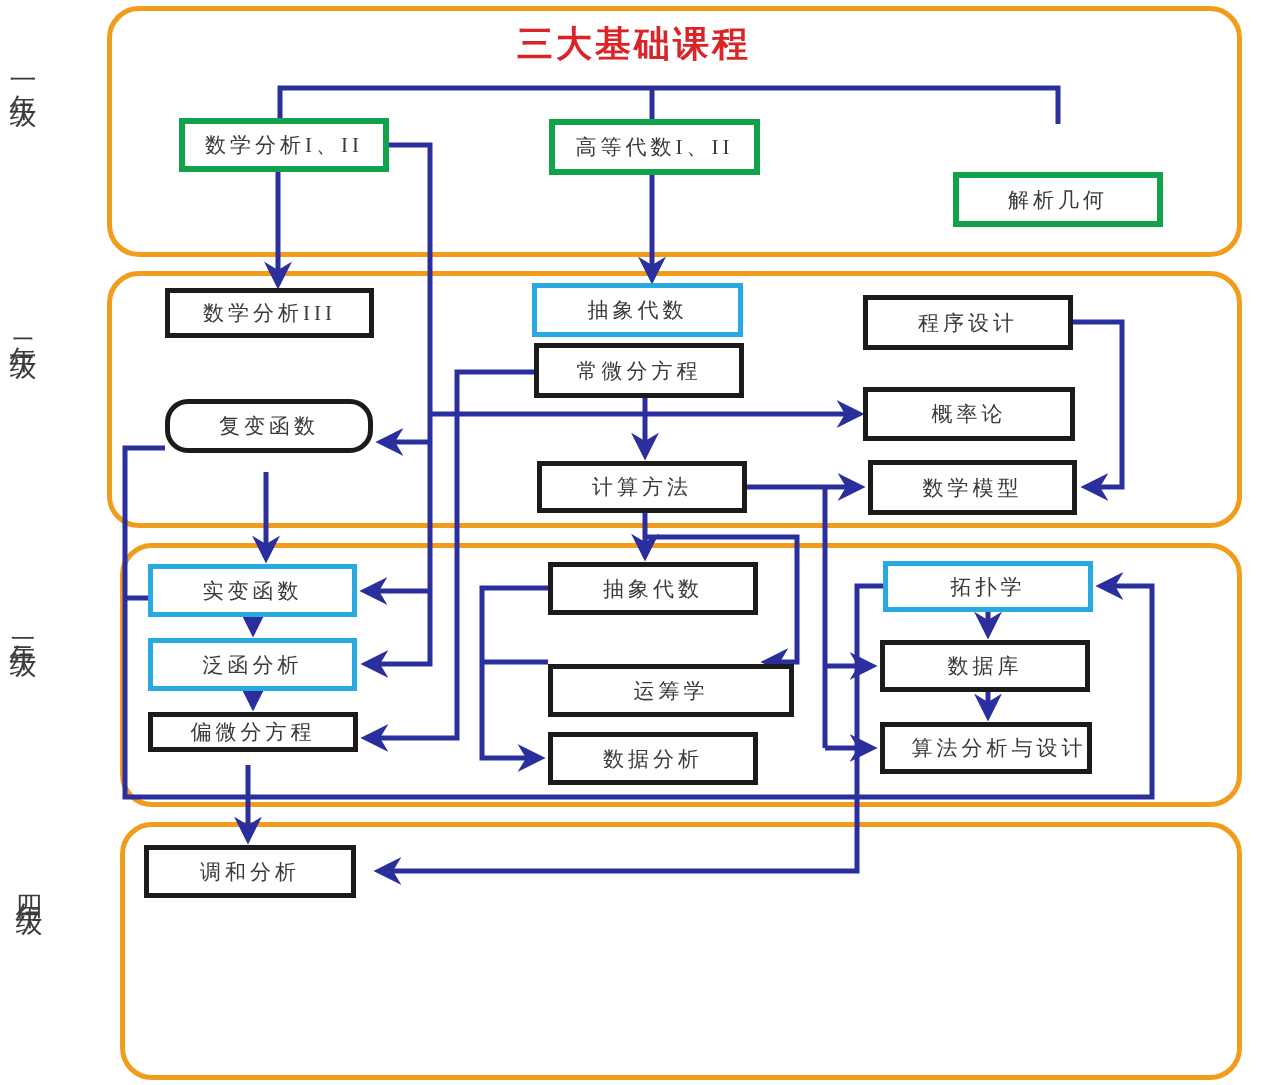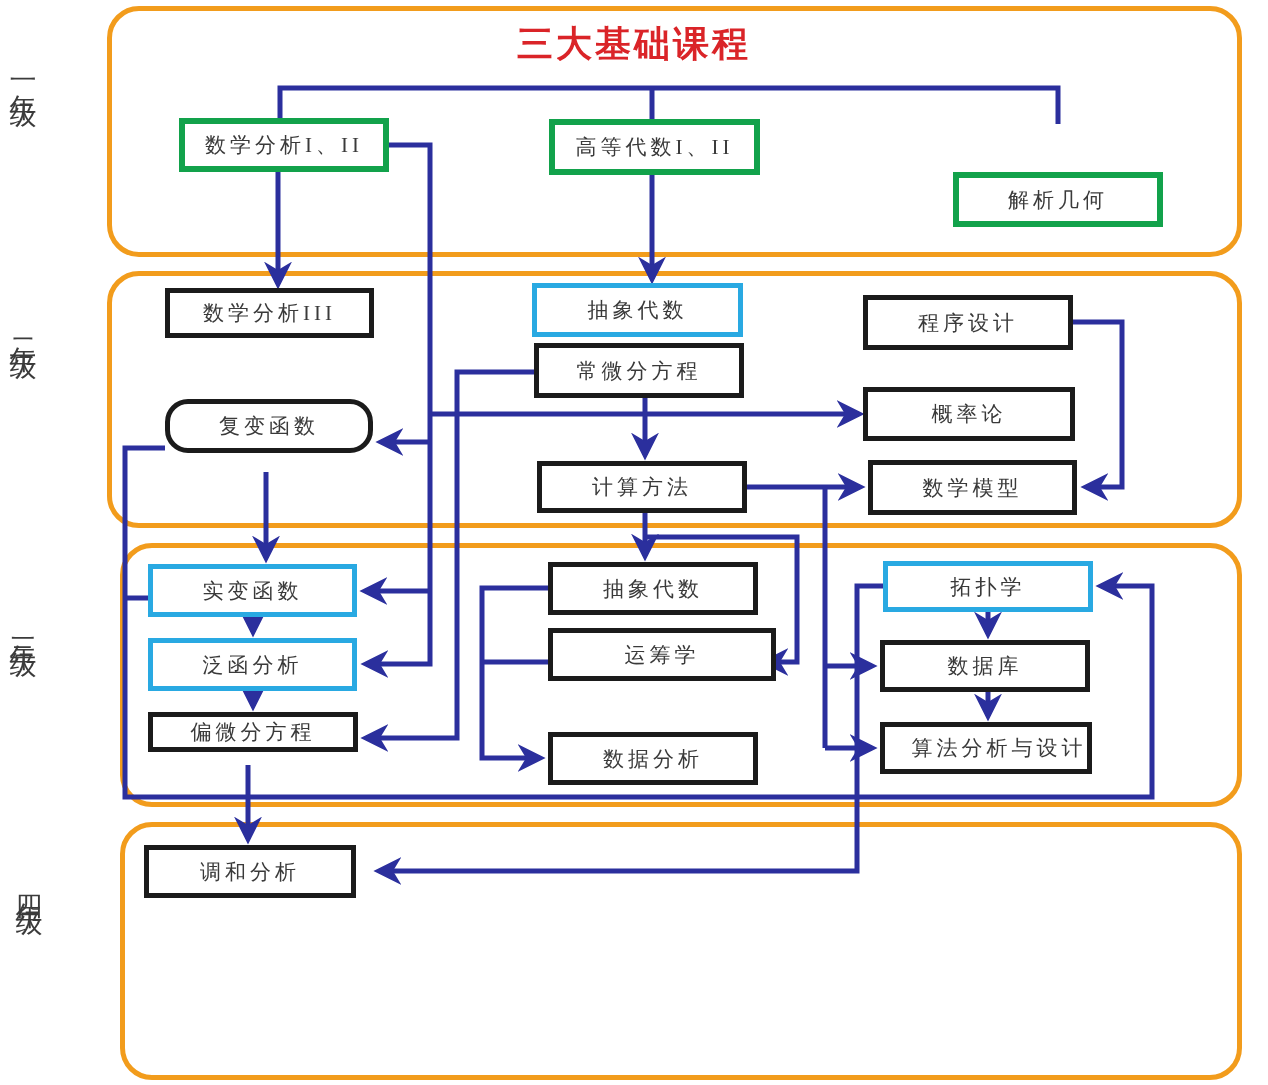--- a/index.html
+++ b/index.html
@@ -104,21 +104,21 @@
       </div>
       <div class="node cyan" style="left: 148px; top: 638px; width: 209px; height: 53px;">
         <span>泛函分析</span>
       </div>
       <div class="node black" style="left: 148px; top: 712px; width: 210px; height: 40px;">
         <span>偏微分方程</span>
       </div>
       <div class="node black" style="left: 548px; top: 562px; width: 210px; height: 53px;">
         <span>抽象代数</span>
       </div>
-      <div class="node black" style="left: 548px; top: 628px; width: 228px; height: 53px;">
+      <div class="node black" style="left: 548px; top: 664px; width: 246px; height: 53px;">
         <span>运筹学</span>
       </div>
       <div class="node black" style="left: 548px; top: 732px; width: 210px; height: 53px;">
         <span>数据分析</span>
       </div>
       <div class="node cyan" style="left: 883px; top: 561px; width: 210px; height: 51px;">
         <span>拓扑学</span>
       </div>
       <div class="node black" style="left: 880px; top: 640px; width: 210px; height: 52px;">
         <span>数据库</span>

